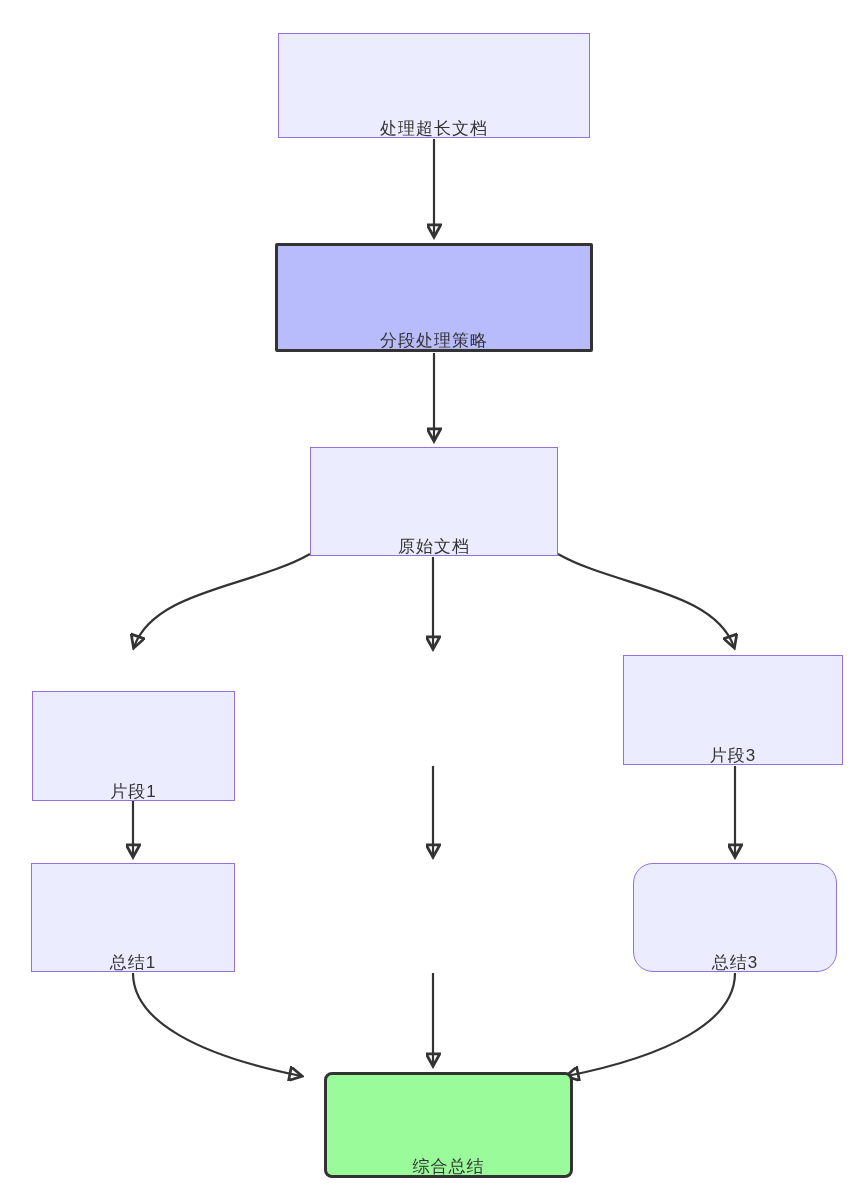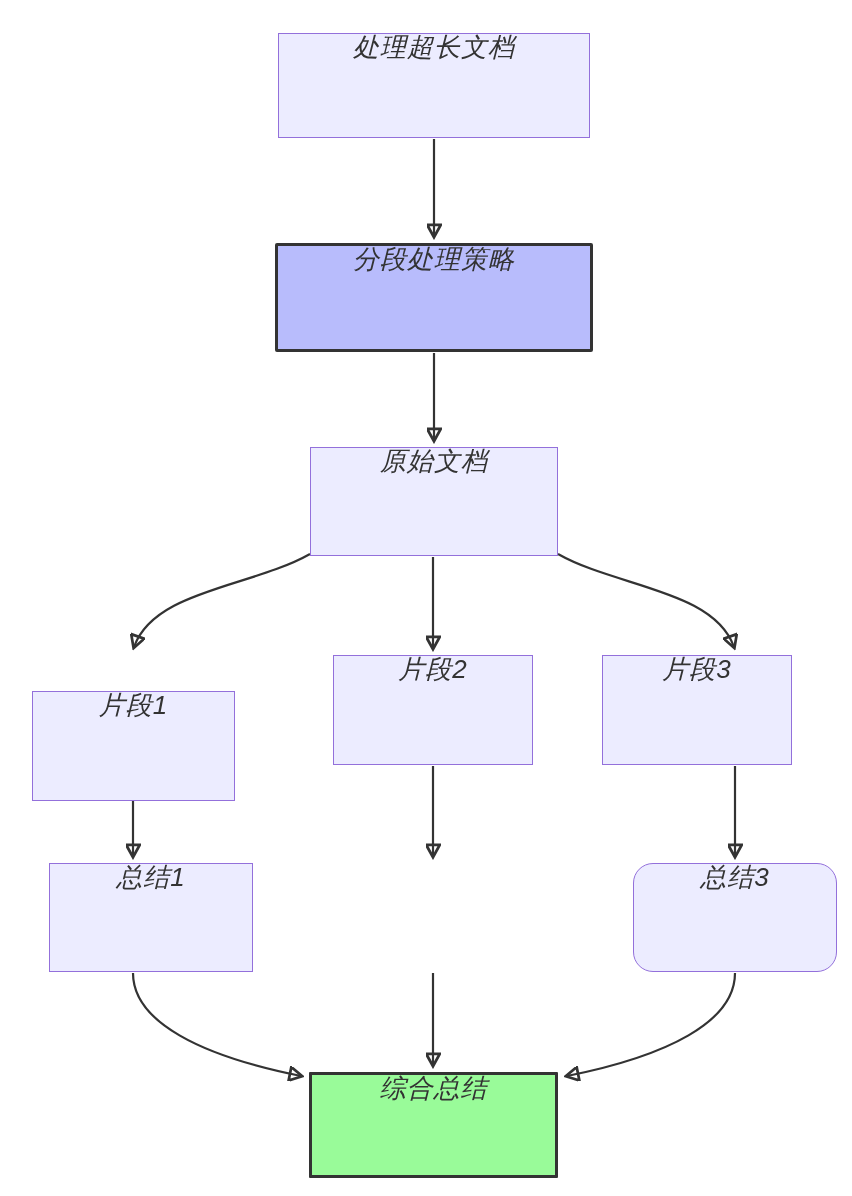--- a/index.html
+++ b/index.html
@@ -17,46 +17,46 @@
     width:852px;height:1196px;position:relative;
     background:var(--background);
     font-family:"Liberation Sans","DejaVu Sans",sans-serif;
     overflow:hidden;
   }
   .canvas{position:absolute;left:0;top:0;width:852px;height:1196px;}
   svg.edges{position:absolute;left:0;top:0;width:852px;height:1196px;z-index:0;}
   svg.edges path{stroke:var(--edge-color);stroke-width:2.2;fill:none;}
   .node{
     position:absolute;z-index:1;box-sizing:border-box;
-    display:flex;align-items:flex-start;justify-content:center;
+    display:flex;align-items:flex-end;justify-content:center;
     background:var(--node-fill);
     border:1.5px solid var(--node-border);
     color:var(--text-color);
-    font-size:26px;line-height:1;letter-spacing:1px;
+    font-size:17px;line-height:1;letter-spacing:1px;
     text-align:center;
-    font-style:italic;
   }
   .node.highlight{
     background:var(--highlight-fill);
     border:3.5px solid var(--strong-border);
     border-radius:2px;
   }
   .node.final{
     background:var(--final-fill);
     border:3.5px solid var(--strong-border);
-    border-radius:1px;
+    border-radius:8px;
+    margin-left:15px;
   }
   
   #n-doc   {left:278px;top:33px; width:312px;height:105px;}
   #n-strat {left:275px;top:243px;width:318px;height:109px;}
   #n-orig  {left:310px;top:447px;width:248px;height:109px;}
   #n-frag1 {left:32px; top:655px;width:203px;height:110px;margin-top:36px;}
   #n-frag2 {left:333px;top:655px;width:200px;height:110px;}
-  #n-frag3 {left:602px;top:655px;width:190px;height:110px;}
-  #n-sum1  {left:31px; top:863px;width:204px;height:109px;margin-left:18px;}
+  #n-frag3 {left:623px;top:655px;width:220px;height:110px;}
+  #n-sum1  {left:31px; top:863px;width:204px;height:109px;}
   #n-sum2  {left:333px;top:863px;width:200px;height:109px;}
   #n-sum3  {left:633px;top:863px;width:204px;height:109px;border-radius:20px;}
   #n-final {left:309px;top:1072px;width:249px;height:106px;}
 </style>
 </head>
 <body>
 
 <div class="canvas">
 
   <svg class="edges" viewBox="0 0 852 1196" xmlns="http://www.w3.org/2000/svg">
@@ -87,23 +87,20 @@
   </div>
 
   <div class="node" id="n-orig">
     <span>原始文档</span>
   </div>
 
   <div class="node" id="n-frag1">
     <span>片段1</span>
   </div>
 
-  <div class="node" id="n-frag2">
-    <span>片段2</span>
-  </div>
 
   <div class="node" id="n-frag3">
     <span>片段3</span>
   </div>
 
   <div class="node" id="n-sum1">
     <span>总结1</span>
   </div>
 
 

